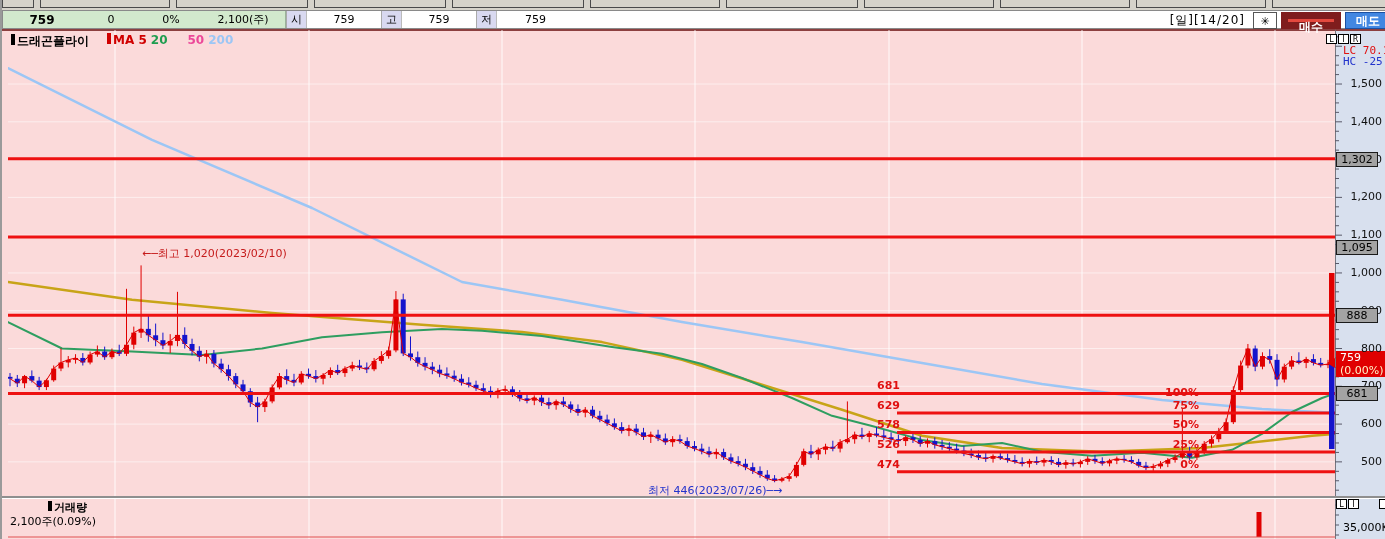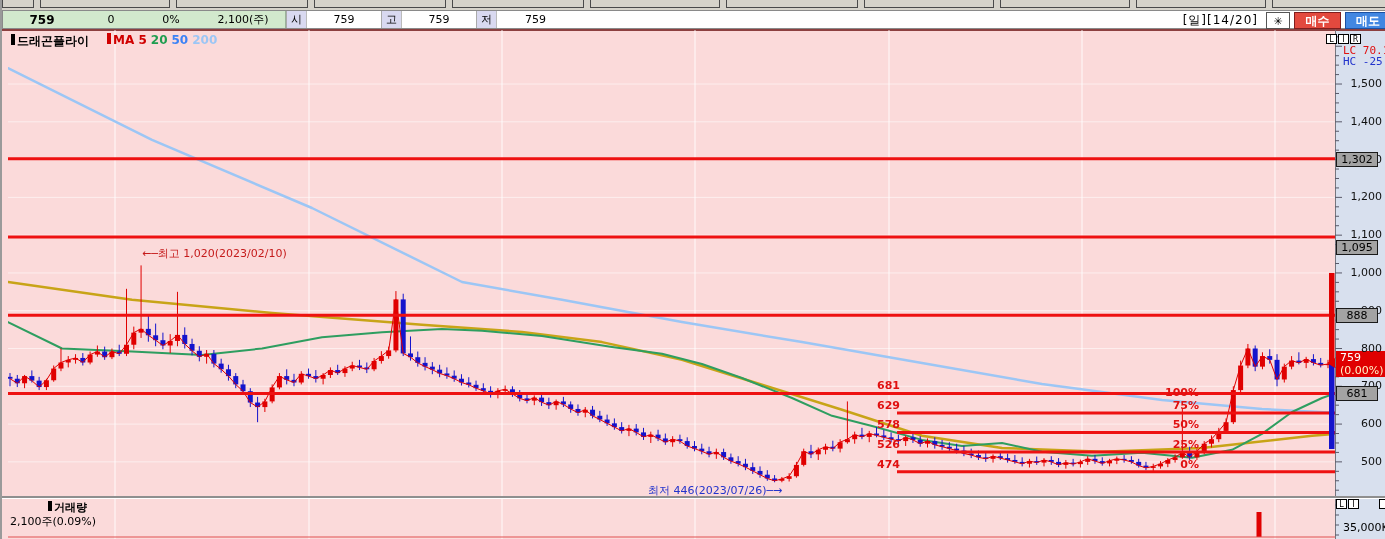--- a/index.html
+++ b/index.html
@@ -17,38 +17,38 @@
   .hcell{display:flex;align-items:center;justify-content:center;color:#000;}
   .hprice{width:78px;font-weight:bold;font-size:12px;}
   .hchg{width:60px;} .hpct{width:60px;} .hvol{width:84px;}
   .hlab{width:19px;display:flex;align-items:center;justify-content:center;background:#d9d9f0;
     border-left:1px solid #aaa;border-right:1px solid #bbb;color:#000;}
   .hval{width:74px;display:flex;align-items:center;justify-content:center;background:#fff;color:#000;}
   .hdr-right{position:absolute;right:0;top:0;height:19px;display:flex;align-items:center;gap:4px;padding-right:1px;}
   .period{font-size:12px;color:#000;letter-spacing:1px;margin-right:4px;}
   .gearbtn{width:24px;height:17px;background:#fff;border:1px solid #555;font-size:11px;line-height:14px;
     text-align:center;padding:0;cursor:pointer;}
-  .buybtn{width:47px;height:17px;background:#e3493e;border:1px solid #7f1d1d;color:#fff;font-size:12px;
+  .buybtn{width:60px;height:17px;background:#e3493e;border:7px solid #7f1d1d;color:#fff;font-size:12px;
     padding:0;cursor:pointer;font-weight:bold;}
   .sellbtn{width:46px;height:17px;background:#4187e2;border:1px solid #1c50a0;color:#fff;font-size:12px;
     padding:0;cursor:pointer;font-weight:bold;margin-right:-6px;}
   
   .chartbg{position:absolute;left:0;top:29px;width:1333px;height:510px;background:#fbdada;
     border-top:2px solid #8c4040;box-sizing:border-box;}
   .axispanel{position:absolute;left:1333px;top:29px;width:52px;height:510px;background:#d8e0ee;
     border-left:1px solid #76767e;border-top:2px solid #8c4040;box-sizing:border-box;}
   .voldivider{position:absolute;left:0;top:496px;width:1385px;height:2px;background:#8f8f8f;border-bottom:1px solid #ffffff;z-index:4;}
   svg.layer{position:absolute;left:0;top:0;z-index:2;}
   .lbl{position:absolute;z-index:5;white-space:nowrap;}
   .titlerow{position:absolute;left:9px;top:33px;font-size:12px;z-index:5;display:flex;gap:4px;}
   .marker{display:inline-block;width:4px;height:11px;background:#000;margin-right:2px;}
   .marker.red{background:#d00000;}
   .t-name{font-weight:bold;color:#000;}
   .ma-red{color:#d00000;font-weight:bold;} .ma-g{color:#1f9d50;font-weight:bold;}
-  .ma-y{color:#3b82f6;font-weight:bold;} .ma-b{color:#9cc6f5;font-weight:bold;}
+  .ma-y{color:#ec4899;font-weight:bold;margin-left:16px;} .ma-b{color:#9cc6f5;font-weight:bold;}
   .anno-high{color:#c51a1a;font-size:11px;} .anno-low{color:#2233cc;font-size:11px;}
   .fibv{color:#e01010;font-size:11px;width:40px;text-align:right;font-weight:bold;}
   .fibp{color:#e01010;font-size:11px;width:42px;text-align:right;font-weight:bold;}
   .ptick{color:#101010;font-size:11px;width:38px;text-align:right;}
   .pbox{background:#a3a3a3;border:1px solid #1a1a1a;font-size:11px;color:#000;width:40px;height:13px;
     line-height:13px;text-align:center;}
   .curlbl{background:#e00000;color:#fff;font-size:11px;line-height:13px;width:52px;height:26px;padding-left:4px;box-sizing:border-box;}
   .curlbl .pct{color:#fff3c8;}
   .tri{width:0;height:0;border-top:5px solid transparent;border-bottom:5px solid transparent;border-right:8px solid #e00000;}
   .lchc{font-family:"DejaVu Sans Mono","Liberation Mono",monospace;font-size:11px;line-height:11px;}

